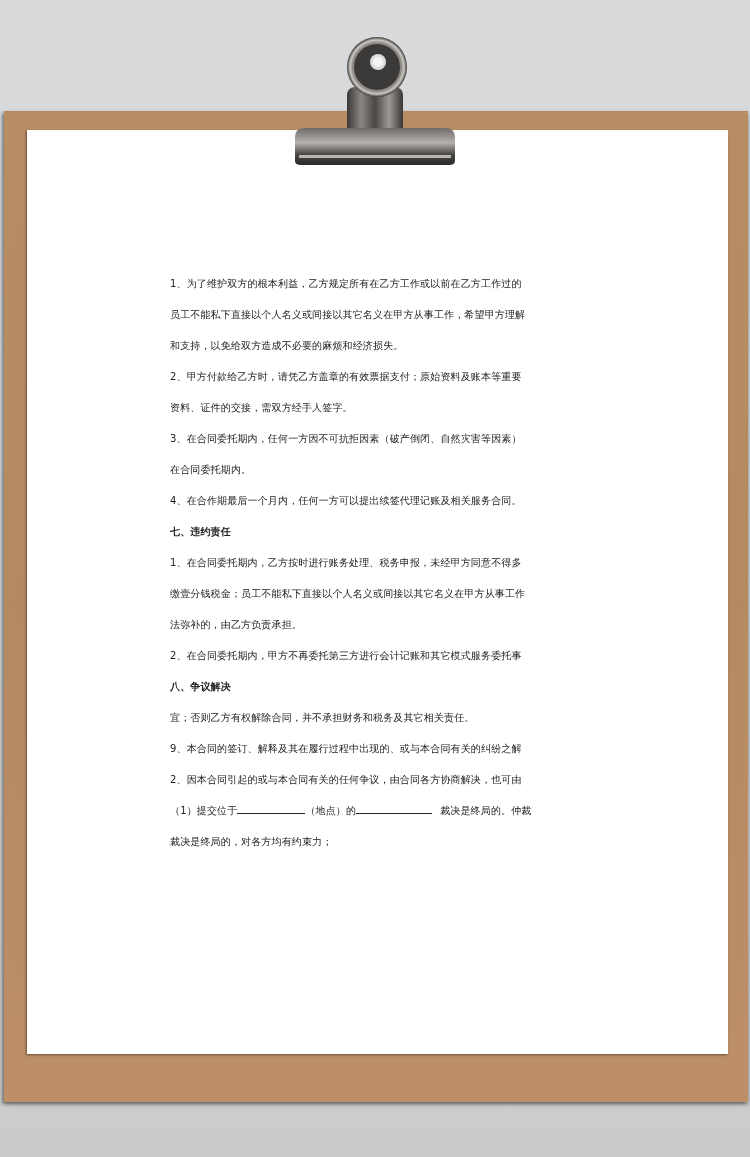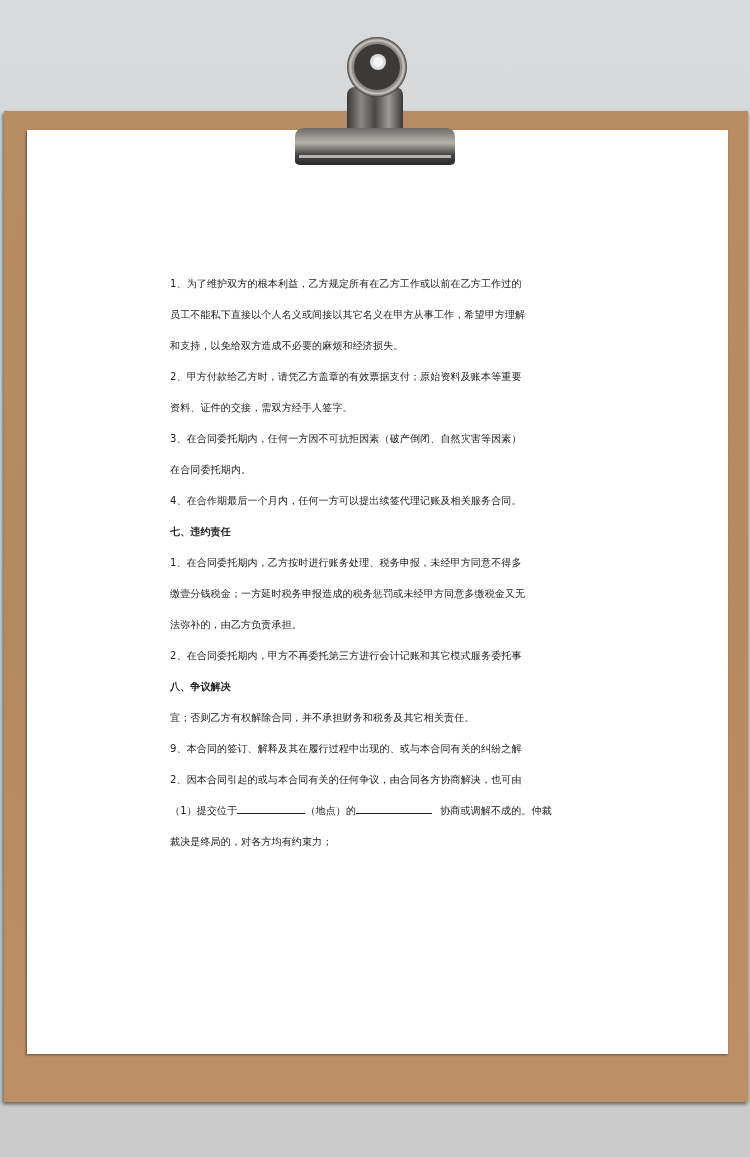--- a/index.html
+++ b/index.html
@@ -73,28 +73,28 @@
   <div class="line">员工不能私下直接以个人名义或间接以其它名义在甲方从事工作，希望甲方理解</div>
   <div class="line">和支持，以免给双方造成不必要的麻烦和经济损失。</div>
   <div class="line">2、甲方付款给乙方时，请凭乙方盖章的有效票据支付；原始资料及账本等重要</div>
   <div class="line">资料、证件的交接，需双方经手人签字。</div>
   <div class="line">3、在合同委托期内，任何一方因不可抗拒因素（破产倒闭、自然灾害等因素）</div>
   <div class="line">在合同委托期内。</div>
   <div class="line">4、在合作期最后一个月内，任何一方可以提出续签代理记账及相关服务合同。</div>
 
   <div class="line heading">七、违约责任</div>
   <div class="line">1、在合同委托期内，乙方按时进行账务处理、税务申报，未经甲方同意不得多</div>
-  <div class="line">缴壹分钱税金；一方延时税务申报造成的税务惩罚或未经甲方同意多缴税金又无</div>
+  <div class="line">缴壹分钱税金；员工不能私下直接以个人名义或间接以其它名义在甲方从事工作</div>
   <div class="line">法弥补的，由乙方负责承担。</div>
   <div class="line">2、在合同委托期内，甲方不再委托第三方进行会计记账和其它模式服务委托事</div>
   <div class="line heading">八、争议解决</div>
 
   <div class="line">宜；否则乙方有权解除合同，并不承担财务和税务及其它相关责任。</div>
   <div class="line">9、本合同的签订、解释及其在履行过程中出现的、或与本合同有关的纠纷之解</div>
   <div class="line">2、因本合同引起的或与本合同有关的任何争议，由合同各方协商解决，也可由</div>
 
 
   <div class="line">
-    <span>（1）提交位于</span><span class="blank b2"></span><span>（地点）的</span><span class="blank b3"></span><span>协商或调解不成的。仲裁</span>
+    <span>（1）提交位于</span><span class="blank b2"></span><span>（地点）的</span><span class="blank b3"></span><span>裁决是终局的。仲裁</span>
   </div>
 
   <div class="line">裁决是终局的，对各方均有约束力；</div>
 </div>
 
 </body></html>

